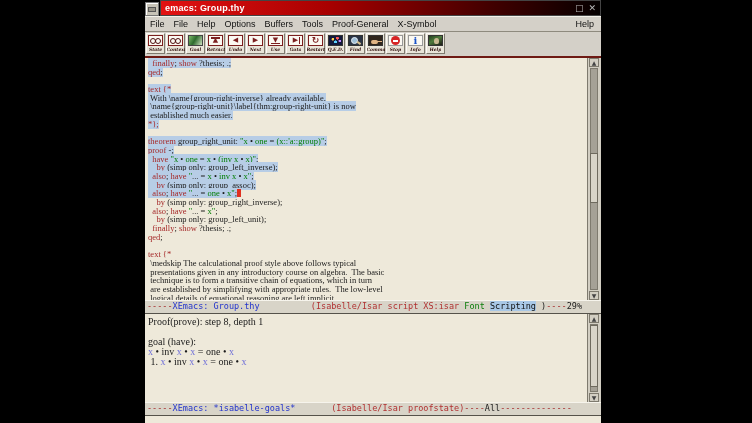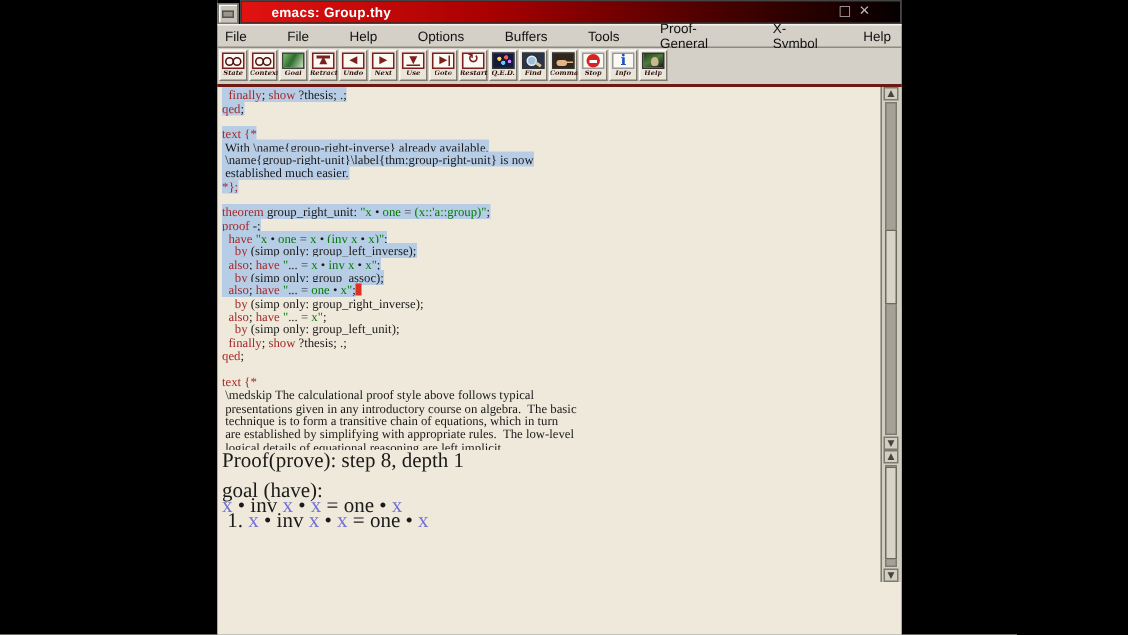--- a/index.html
+++ b/index.html
@@ -7,33 +7,33 @@
        font-family:"Liberation Sans",sans-serif}
   .window{position:absolute;left:145px;top:0;width:456px;height:423px;
           display:flex;flex-direction:column;background:#d4d0c8}
 
   
   .titlebar{height:16px;display:flex;align-items:stretch;background:#000}
   .sysicon{width:12px;height:12px;margin:2px 1px 0 0;background:#c8c4b8;
            border:1px solid #777;box-shadow:inset 1px 1px 0 #fff;position:relative}
   .sysicon::after{content:"";position:absolute;left:2px;top:4px;right:2px;height:3px;
            background:#9a968a;border:1px solid #555}
-  .titlebar-red{flex:1;display:flex;align-items:center;padding:0 20px;
+  .titlebar-red{flex:1;display:flex;align-items:center;padding:0 4px;
            background:linear-gradient(90deg,#e21212 0%,#a80000 38%,#420000 75%,#050000 100%);
            border:1px solid #444}
   .title-text{color:#fff;font:bold 9px "Liberation Sans",sans-serif;letter-spacing:.2px}
   .winbtns{margin-left:auto;display:flex;gap:5px;color:#b8b8b8;
            font:9px/12px "DejaVu Sans",sans-serif}
   .winbtns span{cursor:default}
 
   
   .menubar{height:14px;display:flex;align-items:center;padding:0 5px;
            background:#d4d0c8;border-top:1px solid #f4f2ea;border-bottom:1px solid #8e8a7e;
            font:9px "Liberation Sans",sans-serif;color:#111}
-  .menu-item{margin-right:27px}
+  .menu-item{margin-right:9px}
   .menu-help{margin-left:auto;margin-right:2px}
 
   
   .toolbar{height:23px;display:flex;align-items:flex-start;padding:1px 0 0 1px;background:#d4d0c8}
   .tb-btn{width:19px;height:21px;margin-right:1px;background:#e9e5d9;box-sizing:border-box;
           border:1px solid;border-color:#fbfaf6 #7e7a6e #7e7a6e #fbfaf6;
           display:flex;flex-direction:column;align-items:center;padding:0;cursor:default}
   .tb-label{font:italic bold 4.5px/5px "DejaVu Serif",serif;color:#30110e;margin-top:1px;
             max-width:18px;overflow:hidden;white-space:nowrap}
   .tb-ico{position:relative;width:15px;height:11px;margin-top:1px;box-sizing:border-box;
@@ -79,21 +79,21 @@
 
   .tb-sep{height:2px;background:#6e1a14}
 
   
   .buffer{position:relative;background:#eee9da;overflow:hidden}
   .script{flex:0 0 242px}
   .goals{flex:0 0 88px}
   .lines{padding:1px 0 0 3px;white-space:pre;font-family:Liberation Serif, serif}
   .script .bufline{font-size:8.5px;line-height:8.7px;height:8.7px}
   .goals .lines{padding-top:3px}
-  .goals .bufline{font-size:14px;line-height:10px;height:10px}
+  .goals .bufline{font-size:10px;line-height:10px;height:10px}
   .kw{color:#a52a2a}
   .pl{color:#1a1a1a}
   .str{color:#007d00}
   .var{color:#7070d8}
   .sel{background:#b7cde6}
   .cursor{display:inline-block;width:4px;height:8px;background:#e03020;vertical-align:-1px}
 
   
   .modeline{height:12px;background:#d8d4c8;border-top:1px solid #f6f4ec;border-bottom:1px solid #55524a;
             font:8.5px/11px "DejaVu Sans Mono",monospace;white-space:pre;padding:0 2px;overflow:hidden}
@@ -212,27 +212,29 @@
   <div class="buffer script">
     <div class="lines" id="script-lines"><div class="bufline"><span class="sel"><span class="pl">  </span><span class="kw">finally</span><span class="pl">; </span><span class="kw">show</span><span class="pl"> ?thesis; .;</span></span></div><div class="bufline"><span class="sel"><span class="kw">qed</span><span class="pl">;</span></span></div><div class="bufline">&nbsp;</div><div class="bufline"><span class="sel"><span class="kw">text {*</span></span></div><div class="bufline"><span class="sel"><span class="pl"> With \name{group-right-inverse} already available,</span></span></div><div class="bufline"><span class="sel"><span class="pl"> \name{group-right-unit}\label{thm:group-right-unit} is now</span></span></div><div class="bufline"><span class="sel"><span class="pl"> established much easier.</span></span></div><div class="bufline"><span class="sel"><span class="kw">*};</span></span></div><div class="bufline">&nbsp;</div><div class="bufline"><span class="sel"><span class="kw">theorem</span><span class="pl"> group_right_unit: </span><span class="str">"x</span><span class="pl"> • </span><span class="str">one</span><span class="pl"> = </span><span class="str">(x::'a::group)"</span><span class="pl">;</span></span></div><div class="bufline"><span class="sel"><span class="kw">proof</span><span class="pl"> -;</span></span></div><div class="bufline"><span class="sel"><span class="pl">  </span><span class="kw">have</span><span class="pl"> </span><span class="str">"x</span><span class="pl"> • </span><span class="str">one</span><span class="pl"> = </span><span class="str">x</span><span class="pl"> • </span><span class="str">(inv x</span><span class="pl"> • </span><span class="str">x)"</span><span class="pl">;</span></span></div><div class="bufline"><span class="sel"><span class="pl">    </span><span class="kw">by</span><span class="pl"> (simp only: group_left_inverse);</span></span></div><div class="bufline"><span class="sel"><span class="pl">  </span><span class="kw">also</span><span class="pl">; </span><span class="kw">have</span><span class="pl"> </span><span class="str">"</span><span class="pl">... = </span><span class="str">x</span><span class="pl"> • </span><span class="str">inv x</span><span class="pl"> • </span><span class="str">x"</span><span class="pl">;</span></span></div><div class="bufline"><span class="sel"><span class="pl">    </span><span class="kw">by</span><span class="pl"> (simp only: group_assoc);</span></span></div><div class="bufline"><span class="sel"><span class="pl">  </span><span class="kw">also</span><span class="pl">; </span><span class="kw">have</span><span class="pl"> </span><span class="str">"</span><span class="pl">... = </span><span class="str">one</span><span class="pl"> • </span><span class="str">x"</span><span class="pl">;</span></span><span class="cursor"></span></div><div class="bufline"><span class="pl">    </span><span class="kw">by</span><span class="pl"> (simp only: group_right_inverse);</span></div><div class="bufline"><span class="pl">  </span><span class="kw">also</span><span class="pl">; </span><span class="kw">have</span><span class="pl"> </span><span class="str">"</span><span class="pl">... = </span><span class="str">x"</span><span class="pl">;</span></div><div class="bufline"><span class="pl">    </span><span class="kw">by</span><span class="pl"> (simp only: group_left_unit);</span></div><div class="bufline"><span class="pl">  </span><span class="kw">finally</span><span class="pl">; </span><span class="kw">show</span><span class="pl"> ?thesis; .;</span></div><div class="bufline"><span class="kw">qed</span><span class="pl">;</span></div><div class="bufline">&nbsp;</div><div class="bufline"><span class="kw">text {*</span></div><div class="bufline"><span class="pl"> \medskip The calculational proof style above follows typical</span></div><div class="bufline"><span class="pl"> presentations given in any introductory course on algebra.  The basic</span></div><div class="bufline"><span class="pl"> technique is to form a transitive chain of equations, which in turn</span></div><div class="bufline"><span class="pl"> are established by simplifying with appropriate rules.  The low-level</span></div><div class="bufline"><span class="pl"> logical details of equational reasoning are left implicit.</span></div></div>
     <div class="sbar">
       <div class="sb-btn top">▲</div>
       <div class="sb-track"></div>
       <div class="sb-thumb thumb-script"></div>
       <div class="sb-btn bot">▼</div>
     </div>
   </div>
 
+  <div class="modeline" id="modeline1"><span class="dash">-----</span><span class="blue">XEmacs: Group.thy</span><span class="pl">          </span><span class="red">(Isabelle/Isar script XS:isar </span><span class="green">Font</span><span class="pl"> </span><span class="hl">Scripting</span><span class="pl"> )</span><span class="dash">----</span><span class="pl">29%</span></div>
 
   <div class="buffer goals">
     <div class="lines" id="goals-lines"><div class="bufline"><span class="pl">Proof(prove): step 8, depth 1</span></div><div class="bufline">&nbsp;</div><div class="bufline"><span class="pl">goal (have):</span></div><div class="bufline"><span class="var">x</span><span class="pl"> • inv </span><span class="var">x</span><span class="pl"> • </span><span class="var">x</span><span class="pl"> = one • </span><span class="var">x</span></div><div class="bufline"><span class="pl"> 1. </span><span class="var">x</span><span class="pl"> • inv </span><span class="var">x</span><span class="pl"> • </span><span class="var">x</span><span class="pl"> = one • </span><span class="var">x</span></div></div>
     <div class="sbar">
       <div class="sb-btn top">▲</div>
       <div class="sb-track"></div>
       <div class="sb-thumb thumb-goals"></div>
       <div class="sb-btn bot">▼</div>
     </div>
   </div>
 
+  <div class="modeline" id="modeline2"><span class="dash">-----</span><span class="blue">XEmacs: *isabelle-goals*</span><span class="pl">       </span><span class="red">(Isabelle/Isar proofstate)</span><span class="dash">----</span><span class="pl">All</span><span class="dash">--------------</span></div>
 
   <div class="minibuffer"></div>
 
 </div>
 
 </body></html>

